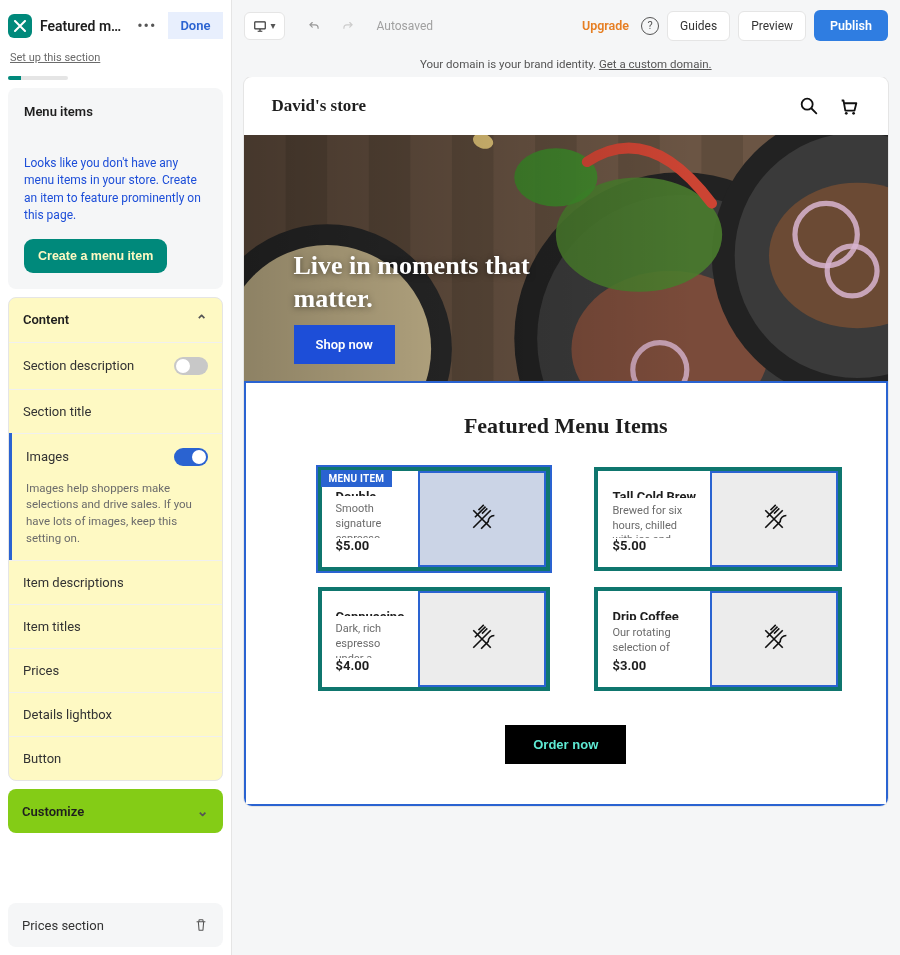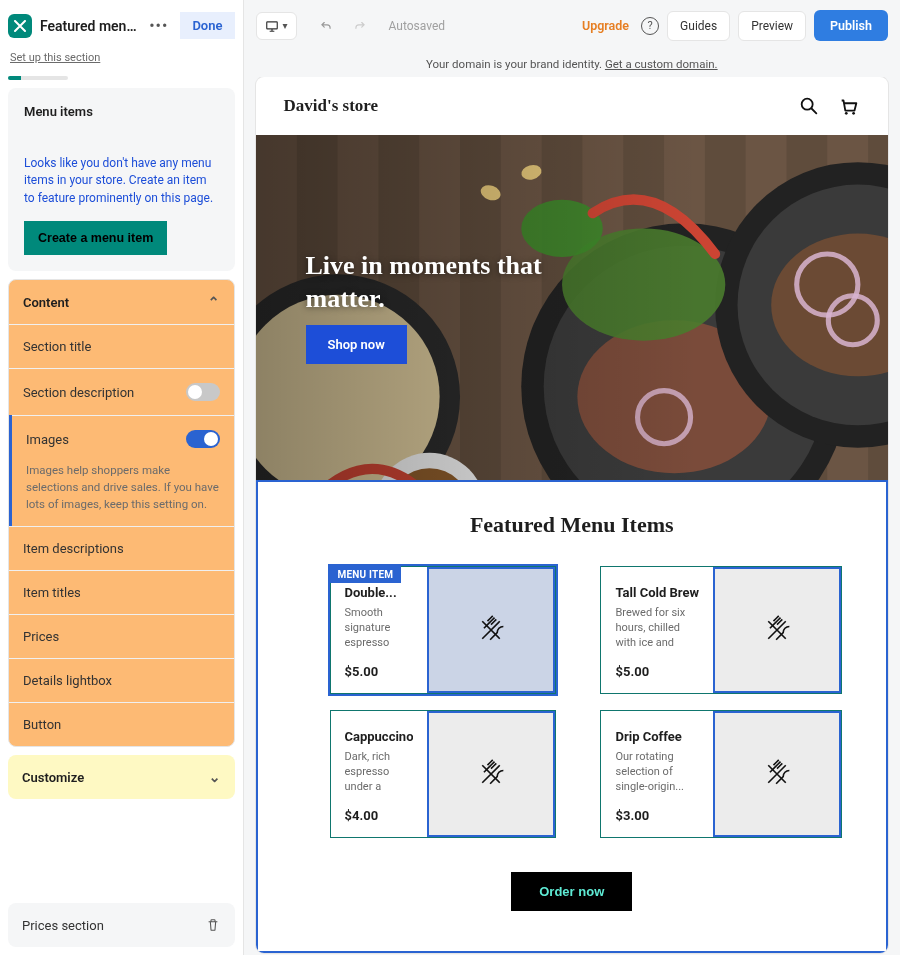--- a/index.html
+++ b/index.html
@@ -10,32 +10,32 @@
   .close-btn { width:24px; height:24px; border-radius:6px; background:#00897b; display:flex; align-items:center; justify-content:center; color:#fff; font-size:14px; cursor:pointer;}
   .side-title { font-weight:600; font-size:14px; flex:1; overflow:hidden; text-overflow:ellipsis; white-space:nowrap;}
   .more-btn { font-size:16px; letter-spacing:1px; color:#555; cursor:pointer; padding:0 4px;}
   .done-btn { background:#e8effd; color:#2a63d1; font-weight:600; font-size:13px; border-radius:0; padding:6px 12px; cursor:pointer;}
   .setup-link { font-size:11px; color:#6b6b6b; padding:0 2px; text-decoration:underline; cursor:pointer;}
   .progress { width:60px; height:4px; background:#e5e5e5; border-radius:2px; overflow:hidden; margin-top:4px;}
   .progress-fill { height:100%; width:22%; background:#00897b;}
   .panel { background:#f5f6f7; border-radius:8px; padding:16px; }
   .panel h4 { font-size:13px; font-weight:600; margin-bottom:8px;}
   .panel p { font-size:12px; color:#1d4ed8; line-height:1.45;margin-top:36px;}
-  .primary-btn { margin-top:14px; background:#00897b; color:#000000; border:none; border-radius:0; padding:10px 14px; font-size:12.5px; font-weight:600; cursor:pointer;}
-  .card { background:#fdba74; border:1px solid #e5e5e5; border-radius:8px; overflow:hidden;}
+  .primary-btn { margin-top:14px; background:#00897b; color:#fef9c3; border:none; border-radius:9px; padding:10px 14px; font-size:12.5px; font-weight:600; cursor:pointer;}
+  .card { background:#fef9c3; border:1px solid #e5e5e5; border-radius:8px; overflow:hidden;}
   .card-header { display:flex; align-items:center; justify-content:space-between; padding:14px 14px; font-size:13px; font-weight:600;}
   .chevron { font-size:14px; color:#555;}
   .card-row { display:flex; align-items:center; justify-content:space-between; padding:14px 14px; border-top:1px solid #f0f0f0; font-size:13px; color:#333;}
   .toggle { width:34px; height:18px; border-radius:10px; background:#c8c8c8; position:relative; cursor:pointer;}
   .toggle::after { content:""; width:14px; height:14px; border-radius:50%; background:#fff; position:absolute; top:2px; left:2px; transition:all .15s;}
   .toggle.on { background:#2a63d1;}
   .toggle.on::after { left:18px;}
   .helper { font-size:11.5px; color:#6b6b6b; padding:0 14px 14px; line-height:1.45;}
   .images-section { border-left:3px solid #2a63d1;}
-  .collapser { background:#fef9c3; border-radius:8px; padding:14px; display:flex; justify-content:space-between; align-items:center; font-size:13px; font-weight:600; cursor:pointer;}
+  .collapser { background:#84cc16; border-radius:8px; padding:14px; display:flex; justify-content:space-between; align-items:center; font-size:13px; font-weight:600; cursor:pointer;}
   .spacer { flex:1; }
   .delete-section { background:#f5f6f7; border-radius:8px; padding:14px; display:flex; justify-content:space-between; align-items:center; font-size:13px; color:#333; cursor:pointer;}
   .trash { width:16px; height:16px;}
 
   .main { flex:1; display:flex; flex-direction:column; background:#f5f6f7;}
   .topbar { display:flex; align-items:center; gap:8px; padding:10px 12px;}
   .tb-btn { background:#fff; border:1px solid #e5e5e5; border-radius:6px; padding:7px 12px; font-size:12px; color:#333; cursor:pointer;}
   .tb-icon-btn { background:#fff; border:1px solid #e5e5e5; border-radius:6px; padding:6px 8px; display:flex; align-items:center; gap:4px; cursor:pointer;}
   .tb-icon-btn svg { width:14px; height:14px;}
   .undo-group { display:flex; gap:4px; margin-left:6px;}
@@ -46,30 +46,30 @@
   .help-icon { width:18px; height:18px; border:1.5px solid #555; border-radius:50%; display:flex; align-items:center; justify-content:center; font-size:11px; color:#555; cursor:pointer; margin-left:4px;}
   .publish-btn { background:#2f7de1; color:#fff; border-radius:6px; padding:8px 16px; font-size:12.5px; font-weight:600; cursor:pointer;}
   .banner { text-align:center; font-size:11.5px; color:#555; padding:6px;}
   .banner a { text-decoration:underline; color:#555; cursor:pointer;}
   .canvas-wrap { flex:1; padding:0 12px 12px; overflow:auto;}
   .canvas { background:#fff; border-radius:8px; box-shadow:0 0 0 1px #e5e5e5; overflow:hidden; position:relative;}
   .site-header { display:flex; align-items:center; justify-content:space-between; padding:18px 28px;}
   .site-title { font-family: Georgia, 'Times New Roman', serif; font-weight:700; font-size:17px;}
   .site-header-icons { display:flex; gap:18px;}
   .site-header-icons div { width:22px; height:22px; cursor:pointer; color:#111;}
-  .hero { position:relative; height:345px; overflow:hidden;}
+  .hero { position:relative; height:246px; overflow:hidden;}
   .hero-bg { width:100%; height:100%; display:block;}
   .hero-overlay { position:absolute; inset:0; background:linear-gradient(90deg, rgba(0,0,0,0.35) 0%, rgba(0,0,0,0.15) 40%, rgba(0,0,0,0) 70%);}
   .hero-content { position:absolute; left:50px; top:115px; color:#fff;}
   .hero-content h1 { font-family: Georgia, serif; font-size:26px; line-height:1.25; font-weight:700; text-shadow:0 1px 6px rgba(0,0,0,0.5);}
   .shop-btn { margin-top:10px; background:#1d4ed8; color:#fff; padding:12px 22px; font-size:13px; font-weight:600; display:inline-block; cursor:pointer;}
   .featured-sec { border:2px solid #2a63d1; padding:30px 20px 40px;}
   .featured-title { font-family: Georgia, serif; font-size:22px; font-weight:700; text-align:center; margin-bottom:28px;}
   .grid { display:grid; grid-template-columns:1fr 1fr; gap:16px; margin:0 24px;}
-  .menu-card { border:1px solid #0f766e; display:flex; height:128px; position:relative;margin-left:28px;}
+  .menu-card { border:4px solid #0f766e; display:flex; height:104px; position:relative;margin-left:28px;}
   .menu-card.selected { outline:2px solid #2a63d1;}
   .menu-tag { position:absolute; top:-1px; left:-1px; background:#2a63d1; color:#fff; font-size:10px; font-weight:700; padding:3px 8px; letter-spacing:0.2px;}
   .mc-left { flex:1; padding:18px 14px 14px; display:flex; flex-direction:column;}
   .mc-title { font-size:13px; font-weight:700; margin-bottom:6px; white-space:nowrap; overflow:hidden; text-overflow:ellipsis;}
   .mc-desc { font-size:11px; color:#6b6b6b; line-height:1.35; max-height:44px; overflow:hidden;}
   .mc-price { margin-top:auto; font-size:13px; font-weight:700;}
   .mc-right { width:128px; background:#ececec; border:2px solid #2a63d1; display:flex; align-items:center; justify-content:center;}
   .menu-card.selected .mc-right { background:#cbd4e6;}
   .utensils { width:30px; height:30px; color:#111;}
   .order-btn { margin:34px auto 0; display:block; background:#000; color:#5eead4; padding:12px 28px; font-size:13px; font-weight:600; cursor:pointer; border:none;}
@@ -102,25 +102,25 @@
       <p>Looks like you don't have any menu items in your store. Create an item to feature prominently on this page.</p>
       <button class="primary-btn">Create a menu item</button>
     </div>
 
     <div class="card">
       <div class="card-header">
         <span>Content</span>
         <span class="chevron">⌃</span>
       </div>
       <div class="card-row">
-        <span>Section title</span>
-      </div>
-      <div class="card-row">
         <span>Section description</span>
         <div class="toggle"></div>
+      </div>
+      <div class="card-row">
+        <span>Section title</span>
       </div>
       <div class="images-section">
         <div class="card-row" style="border-top:1px solid #f0f0f0">
           <span>Images</span>
           <div class="toggle on"></div>
         </div>
         <div class="helper">Images help shoppers make selections and drive sales. If you have lots of images, keep this setting on.</div>
       </div>
       <div class="card-row">
           <span>Item descriptions</span>

